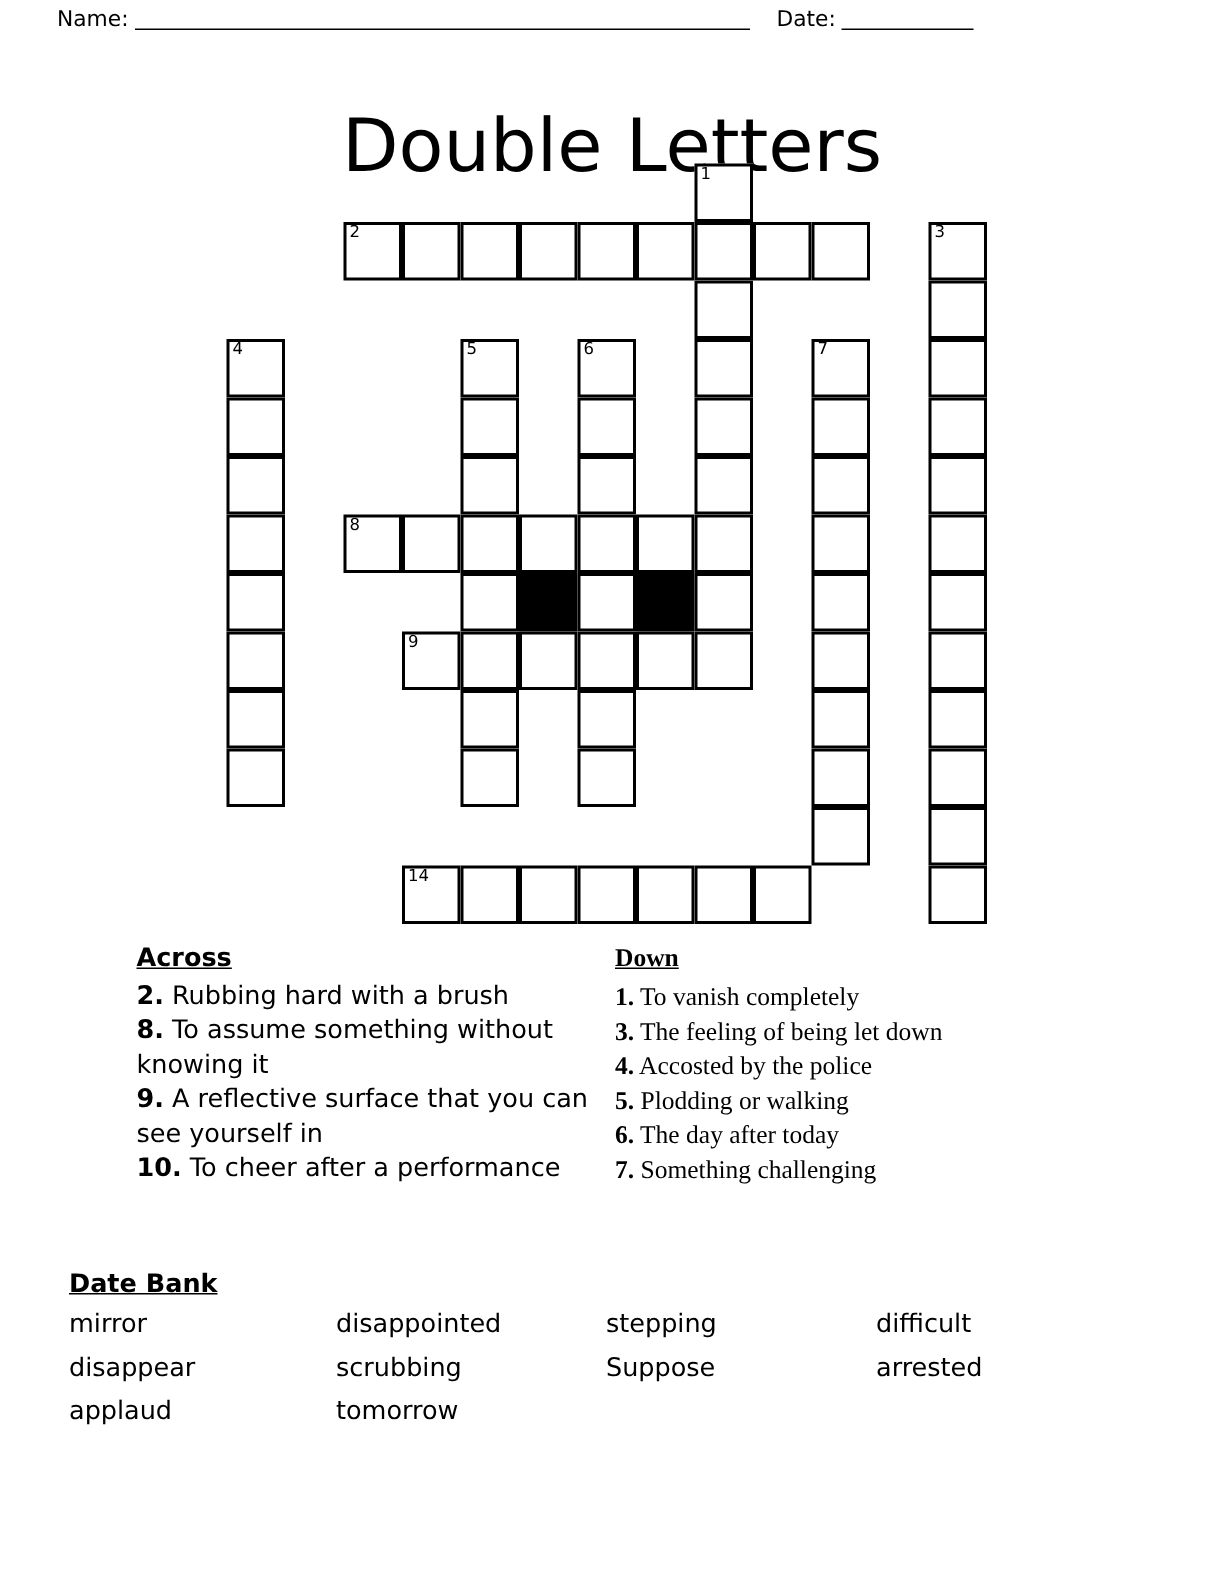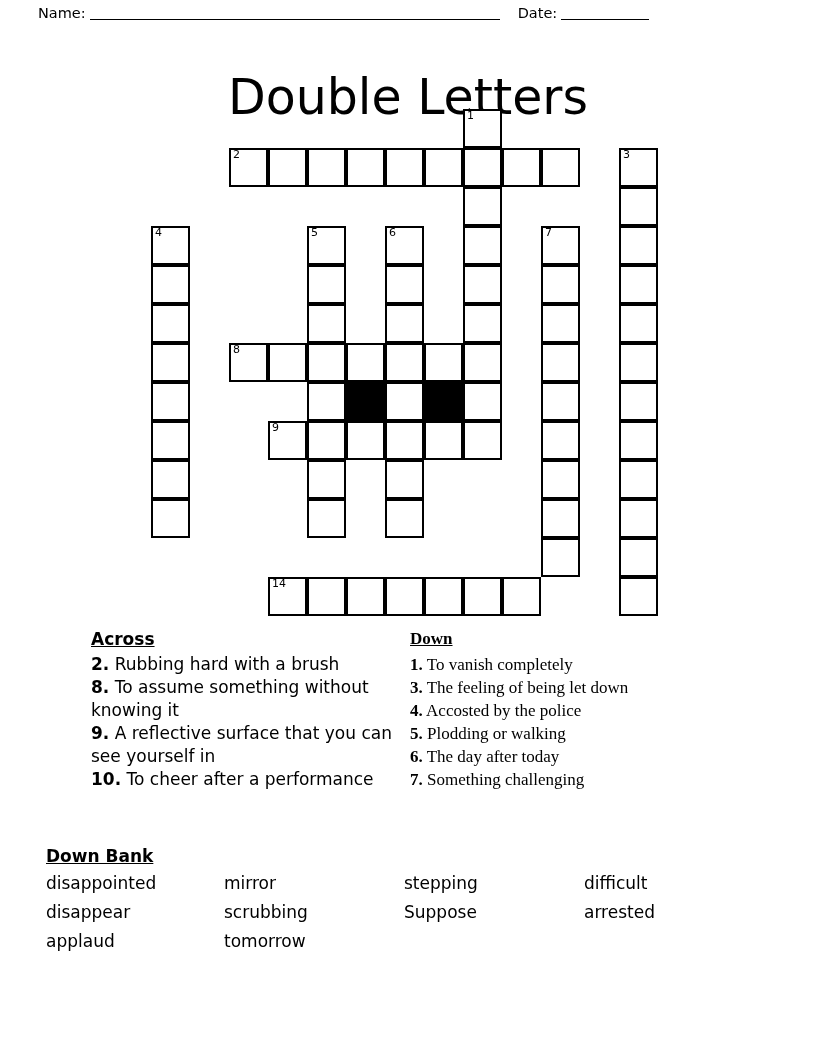--- a/index.html
+++ b/index.html
@@ -290,24 +290,24 @@
         <p class="clue"><span class="cnum">3.</span><span class="ctext"> The feeling of being let down</span></p>
         <p class="clue"><span class="cnum">4.</span><span class="ctext"> Accosted by the police</span></p>
         <p class="clue"><span class="cnum">5.</span><span class="ctext"> Plodding or walking</span></p>
         <p class="clue"><span class="cnum">6.</span><span class="ctext"> The day after today</span></p>
         <p class="clue"><span class="cnum">7.</span><span class="ctext"> Something challenging</span></p>
       </div>
   </div>
 </div>
 
 <div class="wordbank">
-  <div class="wb-heading">Down Bank</div>
+  <div class="wb-heading">Date Bank</div>
   <div class="wb-grid" id="wb-grid">
+      <div class="wb-word">mirror</div>
       <div class="wb-word">disappointed</div>
-      <div class="wb-word">mirror</div>
       <div class="wb-word">stepping</div>
       <div class="wb-word">difficult</div>
       <div class="wb-word">disappear</div>
       <div class="wb-word">scrubbing</div>
       <div class="wb-word">Suppose</div>
       <div class="wb-word">arrested</div>
       <div class="wb-word">applaud</div>
       <div class="wb-word">tomorrow</div>
     </div>
 </div>

